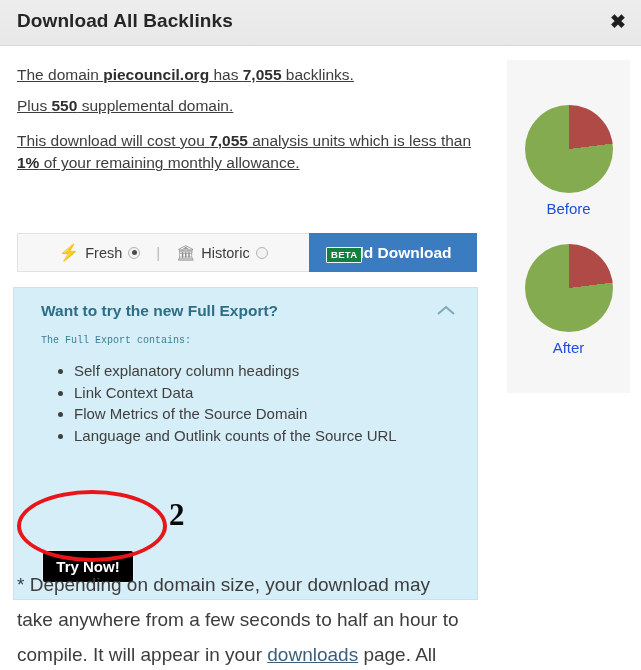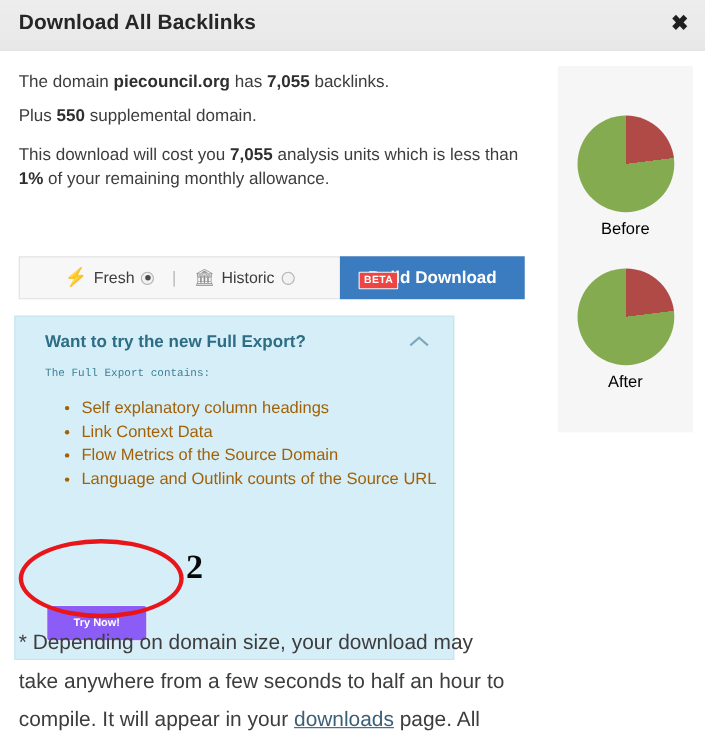--- a/index.html
+++ b/index.html
@@ -60,20 +60,21 @@
   }
 
   .intro {
     position: absolute;
     left: 17px;
     top: 17px;
     width: 465px;
     font-size: 15.5px;
     color: #3d3d3d;
     line-height: 1.0;
+    text-decoration: underline;
   }
   .intro p {
     margin: 0 0 12px 0;
     line-height: 1.45;
   }
   .intro p.tight { margin-bottom: 9px; }
   .intro b { font-weight: bold; color: #2f2f2f; }
 
   
   .modebar {
@@ -149,39 +150,39 @@
     justify-content: center;
     cursor: pointer;
     margin: -1px -1px -1px 0;
   }
 
   
   .export-panel {
     position: absolute;
     left: 13px;
     top: 240px;
-    width: 400px;
+    width: 465px;
     height: 313px;
     background: #d6eef7;
     border: 1px solid #c5e4ef;
     box-sizing: border-box;
   }
   .export-head {
     position: absolute;
     left: 27px;
     top: 14px;
     font-size: 15.5px;
     font-weight: bold;
     color: #2d6e86;
   }
   .beta-badge {
     position: absolute;
     left: 326px;
     top: 247px;
-    background: #ef4444;
+    background: #15803d;
     color: #ffffff;
     font-size: 9.5px;
     font-weight: bold;
     letter-spacing: 0.3px;
     padding: 1px 4px 2px 4px;
     border-radius: 1px;
     border: 1px solid #eef7fb;
   }
   .chevron {
     position: absolute;
@@ -202,45 +203,45 @@
     font-family: Liberation Mono, monospace;
   }
   .export-list {
     position: absolute;
     left: 40px;
     top: 72px;
     width: 390px;
     margin: 0;
     padding: 0 0 0 20px;
     font-size: 15px;
-    color: #a16207;
+    color: #404040;
     line-height: 1.44;
   }
   .export-list li { margin: 0; }
   .export-note {
     position: absolute;
     left: 27px;
     top: 190px;
     width: 400px;
     font-size: 15px;
     color: #3d8096;
     line-height: 1.52;
     margin: 0;
   }
   .try-btn {
     position: absolute;
     left: 28px;
     top: 262px;
     width: 92px;
     height: 33px;
-    background: #8b5cf6;
+    background: #000000;
     border: 1px solid #e9f4f9;
     border-radius: 3px;
     color: #ffffff;
-    font-size: 10px;
+    font-size: 15px;
     font-weight: bold;
     display: flex;
     align-items: center;
     justify-content: center;
     cursor: pointer;
     box-sizing: border-box;
   }
 
   
   .annot-ellipse {
@@ -310,21 +311,21 @@
   .pie {
     width: 88px;
     height: 88px;
     margin: 0 auto;
     border-radius: 50%;
     display: block;
   }
   .pie-label {
     margin-top: 7px;
     font-size: 15px;
-    color: #000000;
+    color: #1d4ed8;
   }
 </style>
 </head>
 <body>
 
 <div class="modal-header">
   <div class="modal-title">Download All Backlinks</div>
   <div class="close-btn">✖</div>
 </div>
 

